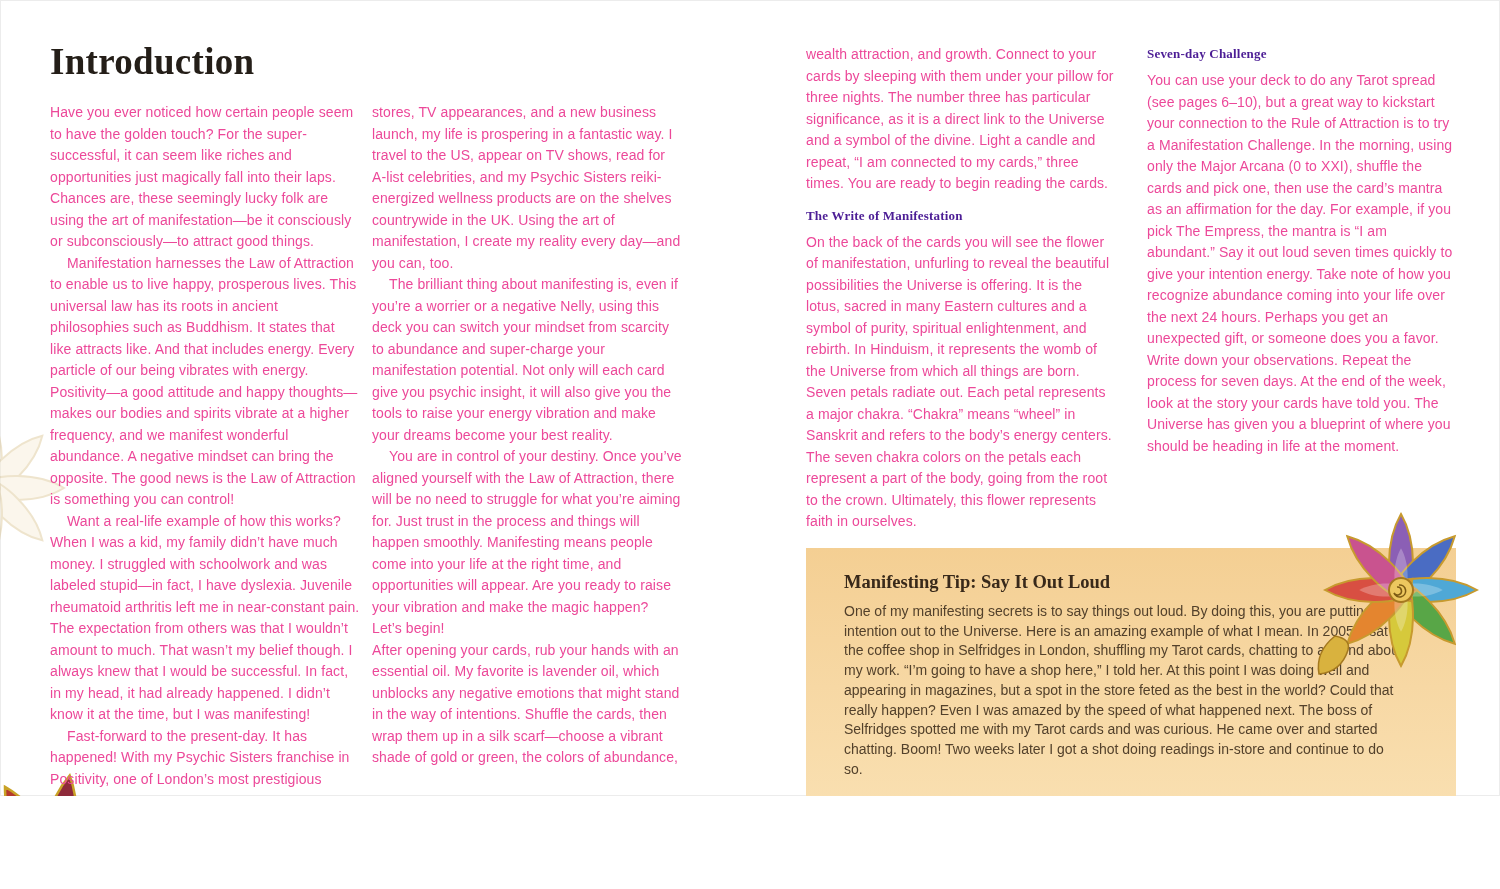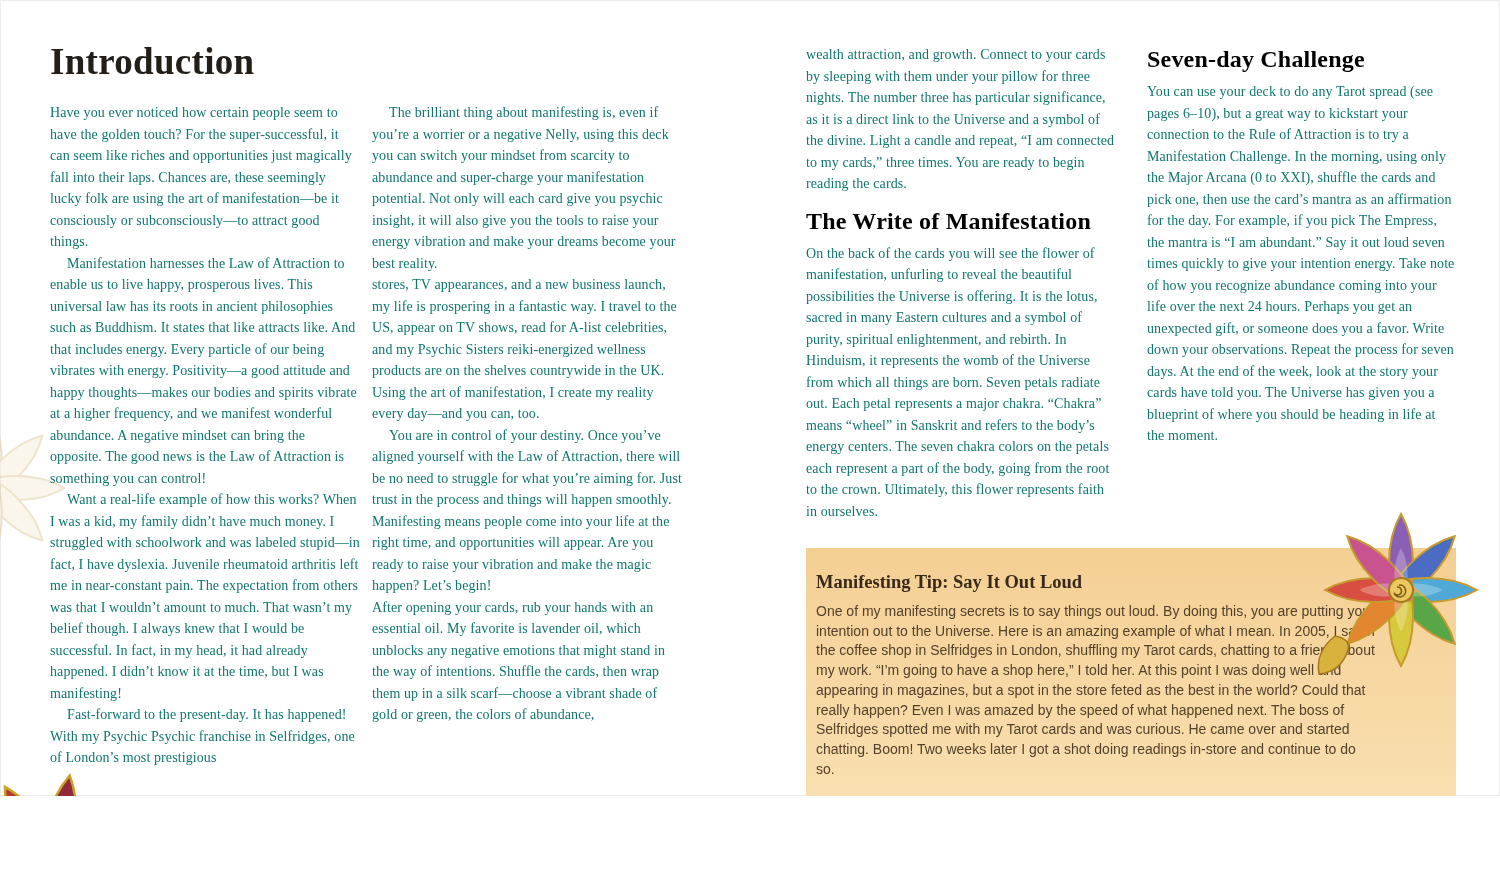--- a/index.html
+++ b/index.html
@@ -18,37 +18,36 @@
     font-family:"Liberation Serif", serif; font-weight:700;
     font-size:37px; color:#241e18; letter-spacing:0.3px;
   }
 
   .cols { position:absolute; display:flex; }
   .page-left  .cols { left:50px; top:102px; width:648px; gap:12px; }
   .page-right .cols { left:56px; top:44px;  width:650px; gap:32px; }
   .col { width:310px; }
 
   p.body {
-    font-size:14px; line-height:21.5px; color:#0f766e;
+    font-size:14px; line-height:21.5px; color:#ec4899;
     letter-spacing:0.1px;
-    font-family:Liberation Serif, serif;
   }
   p.indent { text-indent:17px; }
 
   h2.sub {
     font-family:"Liberation Serif", serif; font-weight:700;
-    font-size:24px; color:#000000; margin:13px 0 8px 0;
+    font-size:13px; color:#4c1d95; margin:13px 0 8px 0;
     letter-spacing:0.2px;
   }
   .col > h2.sub:first-child { margin-top:2px; }
 
   .tipbox {
     position:absolute; left:56px; top:548px; width:650px; height:253px;
     background:linear-gradient(180deg,#f4cf93 0%, #f7d8a4 55%, #f9dfb0 100%);
-    padding:24px 26px 20px 10px;
+    padding:24px 26px 20px 38px;
   }
   .tip-title {
     font-family:"Liberation Serif", serif; font-weight:700;
     font-size:18.5px; color:#38291a; margin-bottom:9px;
   }
   .tip-body {
     font-size:14px; line-height:19.7px; color:#53412b;
     max-width:560px;
   }
 
@@ -96,25 +95,25 @@
   </svg>
 
   <div class="page page-left">
     <h1 class="title">Introduction</h1>
 
     <div class="cols">
       <div class="col">
         <p class="body">Have you ever noticed how certain people seem to have the golden touch? For the super-successful, it can seem like riches and opportunities just magically fall into their laps. Chances are, these seemingly lucky folk are using the art of manifestation—be it consciously or subconsciously—to attract good things.</p>
         <p class="body indent">Manifestation harnesses the Law of Attraction to enable us to live happy, prosperous lives. This universal law has its roots in ancient philosophies such as Buddhism. It states that like attracts like. And that includes energy. Every particle of our being vibrates with energy. Positivity—a good attitude and happy thoughts—makes our bodies and spirits vibrate at a higher frequency, and we manifest wonderful abundance. A negative mindset can bring the opposite. The good news is the Law of Attraction is something you can control!</p>
         <p class="body indent">Want a real-life example of how this works? When I was a kid, my family didn’t have much money. I struggled with schoolwork and was labeled stupid—in fact, I have dyslexia. Juvenile rheumatoid arthritis left me in near-constant pain. The expectation from others was that I wouldn’t amount to much. That wasn’t my belief though. I always knew that I would be successful. In fact, in my head, it had already happened. I didn’t know it at the time, but I was manifesting!</p>
-        <p class="body indent">Fast-forward to the present-day. It has happened! With my Psychic Psychic franchise in Selfridges, one of London’s most prestigious</p>
+        <p class="body indent">Fast-forward to the present-day. It has happened! With my Psychic Sisters franchise in Positivity, one of London’s most prestigious</p>
       </div>
       <div class="col">
+        <p class="body">stores, TV appearances, and a new business launch, my life is prospering in a fantastic way. I travel to the US, appear on TV shows, read for A-list celebrities, and my Psychic Sisters reiki-energized wellness products are on the shelves countrywide in the UK. Using the art of manifestation, I create my reality every day—and you can, too.</p>
         <p class="body indent">The brilliant thing about manifesting is, even if you’re a worrier or a negative Nelly, using this deck you can switch your mindset from scarcity to abundance and super-charge your manifestation potential. Not only will each card give you psychic insight, it will also give you the tools to raise your energy vibration and make your dreams become your best reality.</p>
-        <p class="body">stores, TV appearances, and a new business launch, my life is prospering in a fantastic way. I travel to the US, appear on TV shows, read for A-list celebrities, and my Psychic Sisters reiki-energized wellness products are on the shelves countrywide in the UK. Using the art of manifestation, I create my reality every day—and you can, too.</p>
         <p class="body indent">You are in control of your destiny. Once you’ve aligned yourself with the Law of Attraction, there will be no need to struggle for what you’re aiming for. Just trust in the process and things will happen smoothly. Manifesting means people come into your life at the right time, and opportunities will appear. Are you ready to raise your vibration and make the magic happen? Let’s begin!</p>
         <p class="body">After opening your cards, rub your hands with an essential oil. My favorite is lavender oil, which unblocks any negative emotions that might stand in the way of intentions. Shuffle the cards, then wrap them up in a silk scarf—choose a vibrant shade of gold or green, the colors of abundance,</p>
       </div>
     </div>
 
     <div class="footer">
       <span class="pagenum">4</span><span class="gap"></span><span class="chapter">Introduction</span>
     </div>
   </div>
 

